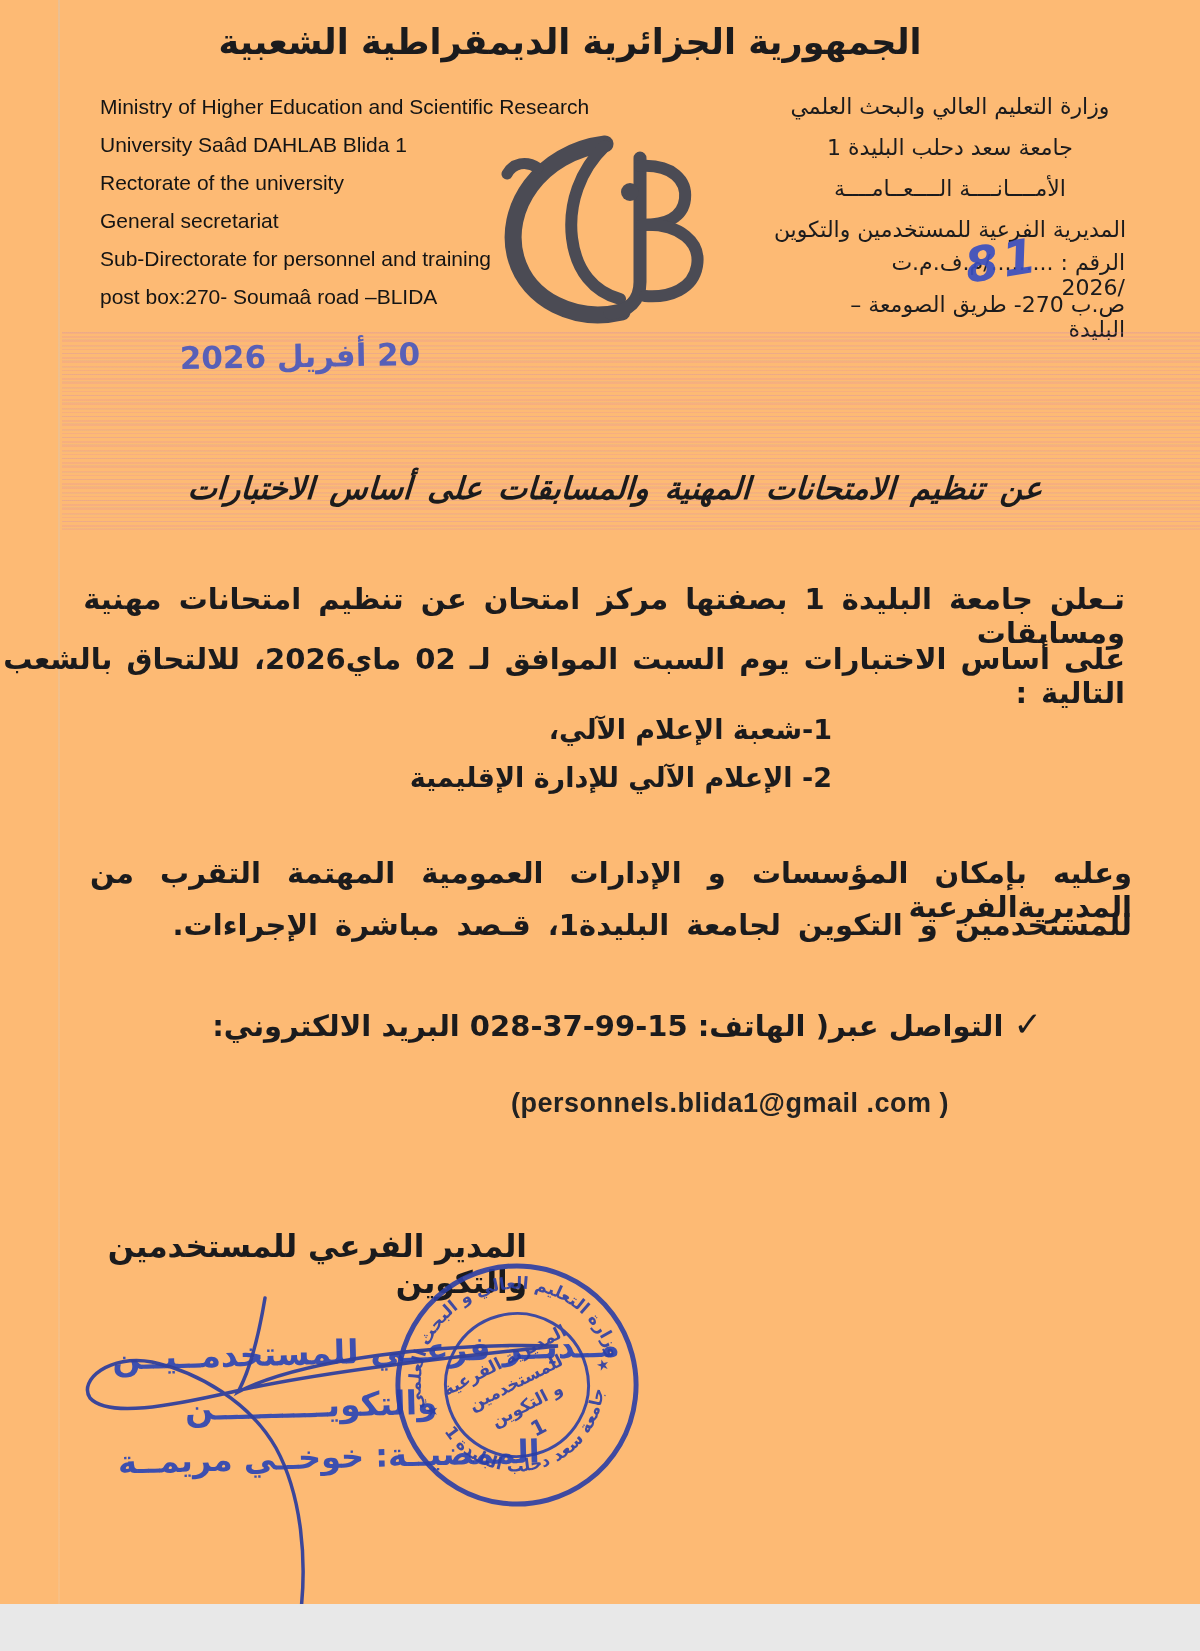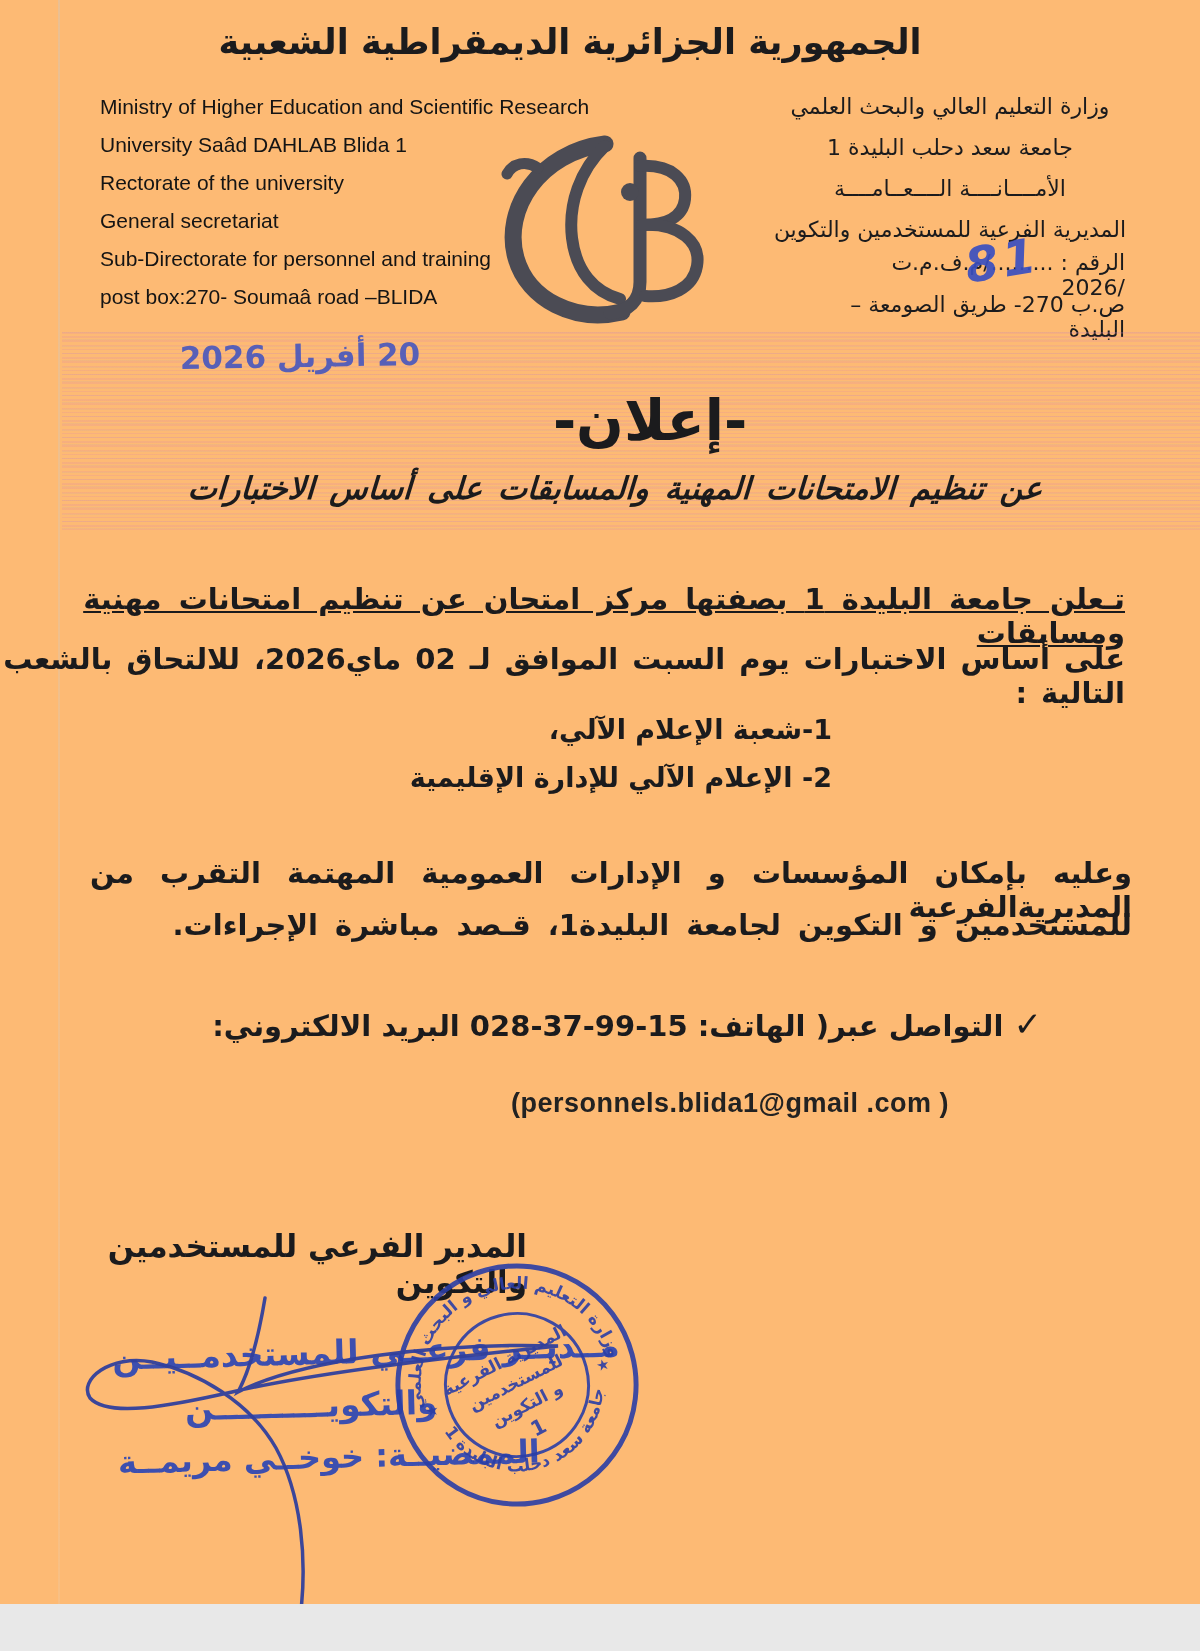--- a/index.html
+++ b/index.html
@@ -59,21 +59,21 @@
   .announce-title{
     position:absolute; top:388px; left:100px; width:1100px; text-align:center;
     font-size:56px; font-weight:800;
   }
   .announce-subtitle{
     position:absolute; top:470px; left:30px; width:1170px; text-align:center;
     font-size:31px; font-weight:700; font-style:italic; word-spacing:5px;
     transform:skewX(-3deg);
   }
   .para-line{ position:absolute; right:75px; font-size:29px; font-weight:700; text-align:right; }
-  .p1l1{ top:582px; word-spacing:7px;text-decoration:underline; }
+  .p1l1{ top:582px; word-spacing:7px; }
   .p1l2{ top:642px; word-spacing:4px; }
   .list-block{
     position:absolute; right:368px; top:706px; text-align:right;
     font-size:27px; font-weight:700; line-height:48px;margin-left:28px;
   }
   .p2l1{ top:856px; right:68px; word-spacing:16px; }
   .p2l2{ top:908px; right:68px; word-spacing:7px; }
   .contact-line{
     position:absolute; right:158px; top:1004px; font-size:29px; font-weight:700; text-align:right;
   }
@@ -139,21 +139,20 @@
     <span>الرقم : ........./م.ف.م.ت /2026</span>
     <span class="ref-number">81</span>
   </div>
 
   <div class="address-line ar">ص.ب 270- طريق الصومعة – البليدة</div>
 
   <div class="scan-band"></div>
 
   <div class="date-stamp ar">20 أفريل 2026</div>
 
-  <div class="announce-title ar">-إعلان-</div>
   <div class="announce-subtitle ar">عن تنظيم الامتحانات المهنية والمسابقات على أساس الاختبارات</div>
 
   <div class="para-line p1l1 ar">تـعلن جامعة البليدة 1 بصفتها مركز امتحان عن تنظيم امتحانات مهنية ومسابقات</div>
   <div class="para-line p1l2 ar">على أساس الاختبارات يوم السبت الموافق لـ 02 ماي2026، للالتحاق بالشعب التالية :</div>
 
   <div class="list-block ar">
     <div>1-شعبة الإعلام الآلي،</div>
     <div>2- الإعلام الآلي للإدارة الإقليمية</div>
   </div>
 

